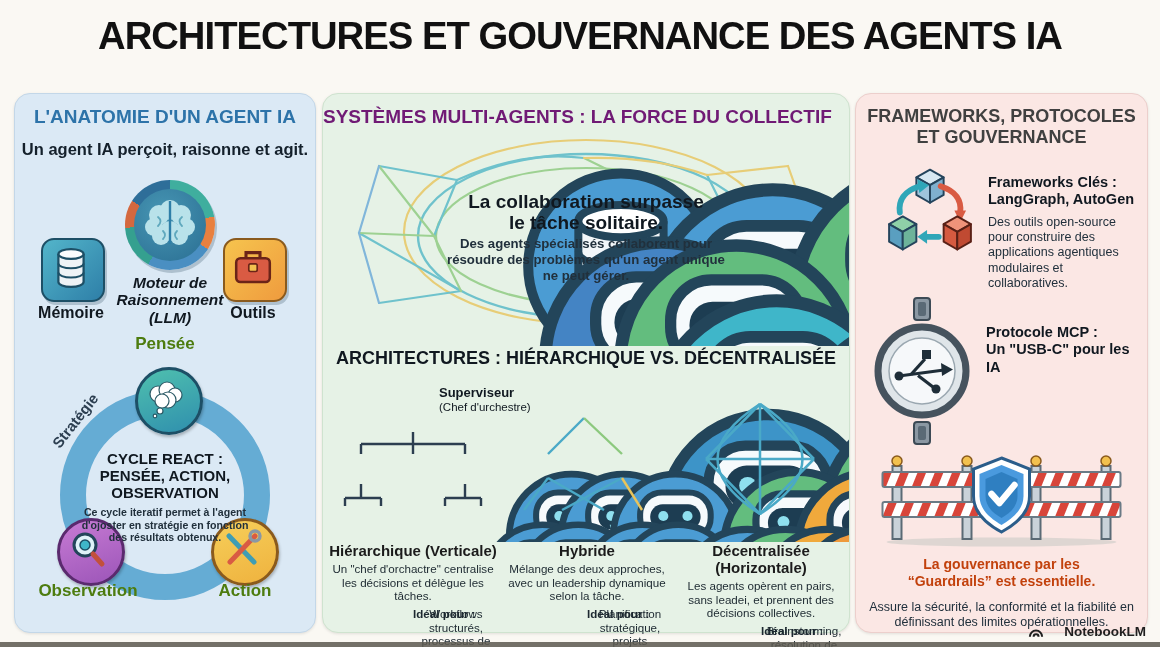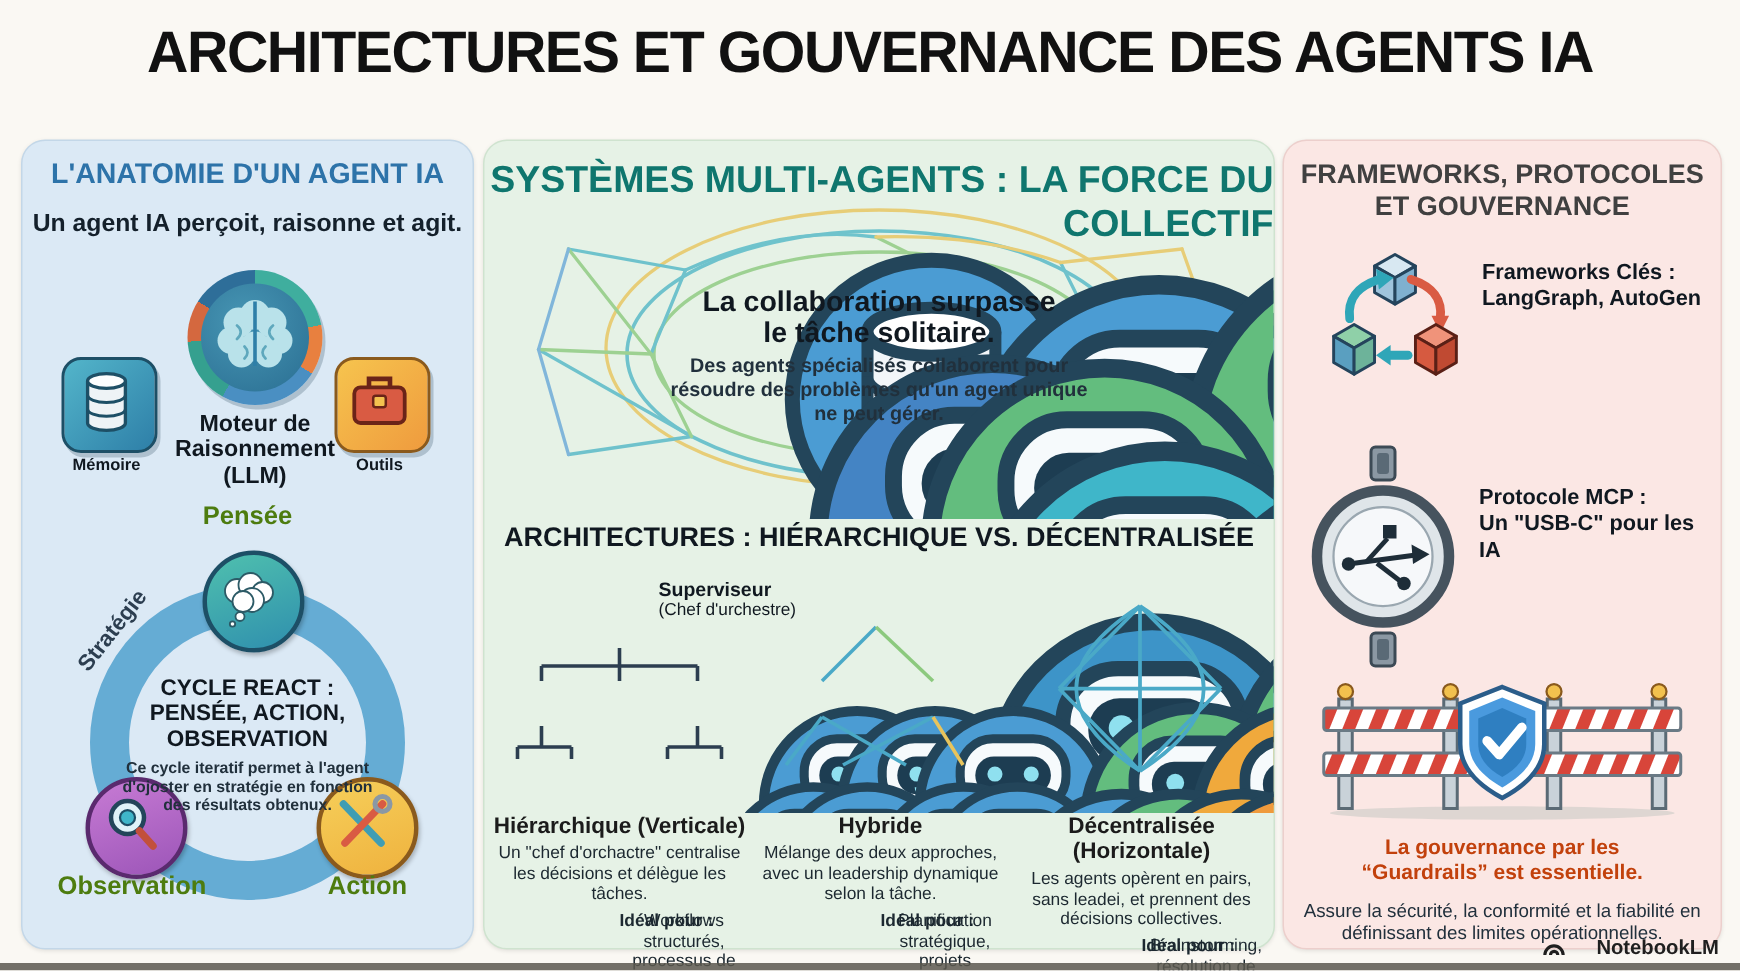--- a/index.html
+++ b/index.html
@@ -18,34 +18,34 @@
   
   .lp-title{top:12px;left:0;width:100%;text-align:center;font-size:19px;font-weight:800;color:#2d73a9;}
   .lp-sub{top:46px;left:0;width:100%;text-align:center;font-size:16.5px;font-weight:700;color:#14202b;}
   .tile{width:60px;height:60px;border-radius:13px;box-shadow:2px 3px 0 rgba(40,70,90,.25);}
   #tile-memory{left:26px;top:144px;background:linear-gradient(135deg,#53b5ca,#2e7fa8);border:2px solid #1d4f66;}
   #tile-tools{left:208px;top:144px;background:linear-gradient(135deg,#f6c44e,#ef9b3e);border:2px solid #8a5a1d;}
   #brain-ring{left:110px;top:86px;width:90px;height:90px;border-radius:50%;
      background:conic-gradient(#3fae9e 0 22%,#e8803f 22% 34%,#4a8fc2 34% 58%,#35a08f 58% 74%,#d4683f 74% 84%,#2e6e99 84% 100%);
      box-shadow:2px 3px 0 rgba(40,70,90,.25);}
   #brain-inner{left:9px;top:9px;width:72px;height:72px;border-radius:50%;background:radial-gradient(circle at 40% 35%,#4796b4,#2a6e92);}
-  .comp-label{font-size:11px;font-weight:700;text-align:center;color:#101820;line-height:1.12;}
+  .comp-label{font-size:16px;font-weight:700;text-align:center;color:#101820;line-height:1.12;}
   
   #ring{left:45px;top:296px;width:158px;height:158px;border:26px solid #5ba6d0;border-radius:50%;opacity:.92;}
   .cnode{width:62px;height:62px;border-radius:50%;box-shadow:1px 2px 3px rgba(0,0,0,.25);}
   #node-pensee{left:120px;top:273px;background:linear-gradient(160deg,#4fc0ae,#2f8fae);border:3px solid #1d4f66;}
   #node-obs{left:42px;top:424px;background:linear-gradient(160deg,#c77bd4,#9c55b8);border:3px solid #5a2a6e;}
   #node-action{left:196px;top:424px;background:linear-gradient(160deg,#f6cf5a,#efb23e);border:3px solid #8a5a1d;}
   .cycle-label{font-size:17px;font-weight:800;color:#4d7c0f;}
   #strategie{left:28px;top:318px;transform:rotate(-52deg);font-size:15px;font-weight:800;color:#2c3e50;
      text-shadow:0 0 3px #dbe9f5;}
   #cycle-title{left:65px;top:356px;width:170px;text-align:center;font-size:15px;font-weight:800;line-height:1.14;color:#101820;}
   #cycle-desc{left:58px;top:412px;width:184px;text-align:center;font-size:10.6px;font-weight:700;line-height:1.18;color:#21303c;}
   
-  .mp-title{top:12px;left:0;width:100%;text-align:right;font-size:25px;font-weight:800;color:#0f766e;}
+  .mp-title{top:12px;left:0;width:100%;text-align:left;font-size:19px;font-weight:800;color:#701a75;}
   #net-svg{left:0;top:34px;}
   #net-headline{left:138px;top:98px;width:250px;text-align:center;font-size:19px;font-weight:800;line-height:1.1;color:#101820;}
   #net-desc{left:120px;top:142px;width:286px;text-align:center;font-size:13.2px;font-weight:700;line-height:1.2;color:#21303c;}
   #arch-title{top:254px;left:0;width:100%;text-align:center;font-size:18px;font-weight:800;color:#101820;}
   #arch-svg{left:0;top:280px;}
   #sup-label{left:116px;top:292px;font-size:13px;font-weight:800;line-height:1.1;color:#101820;}
   #sup-sublabel{left:116px;top:307px;font-size:11.5px;font-weight:400;color:#101820;}
   .arch-col{top:448px;text-align:center;}
   #col-0{left:4px;width:172px;} #col-1{left:178px;width:172px;} #col-2{left:352px;width:172px;}
   .arch-col h4{position:static;margin:0 0 3px;font-size:15px;font-weight:800;}
@@ -133,21 +133,21 @@
 
     <div id="tile-tools" class="tile">
       <svg width="56" height="56" viewBox="-20 -20 40 40" style="left:0;top:0">
         <path d="M-5,-7 v-4 h10 v4" fill="none" stroke="#6b2418" stroke-width="2.2"></path>
         <rect x="-12" y="-7" width="24" height="17" rx="3" fill="#d95b43" stroke="#6b2418" stroke-width="1.8"></rect>
         <rect x="-3" y="-3" width="6" height="5.5" rx="1.2" fill="#f3c14f" stroke="#6b2418" stroke-width="1.2"></rect>
       </svg>
     </div>
 
     <div class="comp-label" style="left:14px;top:210px;width:84px;">Mémoire</div>
-    <div class="comp-label pre" style="left:93px;top:180px;width:124px;font-size:15.5px;">Moteur de
+    <div class="comp-label pre" style="left:93px;top:180px;width:124px;font-size:15.5px;font-style:italic;">Moteur de
 Raisonnement
 (LLM)</div>
     <div class="comp-label" style="left:196px;top:210px;width:84px;">Outils</div>
 
     <div class="cycle-label" style="left:75px;top:240px;width:150px;text-align:center;">Pensée</div>
     <div id="ring"></div>
     <div id="strategie">Stratégie</div>
 
     <div id="node-pensee" class="cnode">
       <svg width="56" height="56" viewBox="-28 -28 56 56" style="left:0;top:0">
@@ -339,20 +339,21 @@
         <polygon points="69,70 83,62 97,70 83,78" fill="#f0937a"></polygon>
         <polygon points="69,70 69,88 83,96 83,78" fill="#d65a40"></polygon>
         <polygon points="83,78 83,96 97,88 97,70" fill="#c04a32"></polygon>
       </g>
       <path d="M64,83 H50" fill="none" stroke="#2fa6b8" stroke-width="6" stroke-linecap="round"></path>
       <polygon points="52,76 42,83 52,90" fill="#2fa6b8"></polygon>
     </svg>
     <div id="fw-text">
       <div class="rp-item-title pre">Frameworks Clés :
 LangGraph, AutoGen</div>
+      <div class="rp-item-desc">Des outils open-source pour construire des applications agentiques modulaires et collaboratives.</div>
     </div>
 
     <svg id="mcp-icon" width="100" height="150" viewBox="0 0 100 150">
       <rect x="42" y="2" width="16" height="22" rx="3" fill="#8b98a3" stroke="#3c4a55" stroke-width="2"></rect>
       <rect x="46" y="6" width="8" height="14" rx="2" fill="#5a6a76"></rect>
       <rect x="42" y="126" width="16" height="22" rx="3" fill="#8b98a3" stroke="#3c4a55" stroke-width="2"></rect>
       <rect x="46" y="130" width="8" height="14" rx="2" fill="#5a6a76"></rect>
       <circle cx="50" cy="75" r="44" fill="#dfe5e9" stroke="#46535e" stroke-width="7"></circle>
       <circle cx="50" cy="75" r="33" fill="#f6f8fa" stroke="#9aa7b0" stroke-width="1.5"></circle>
       <circle cx="27" cy="80" r="4.5" fill="#1e2d38"></circle>

